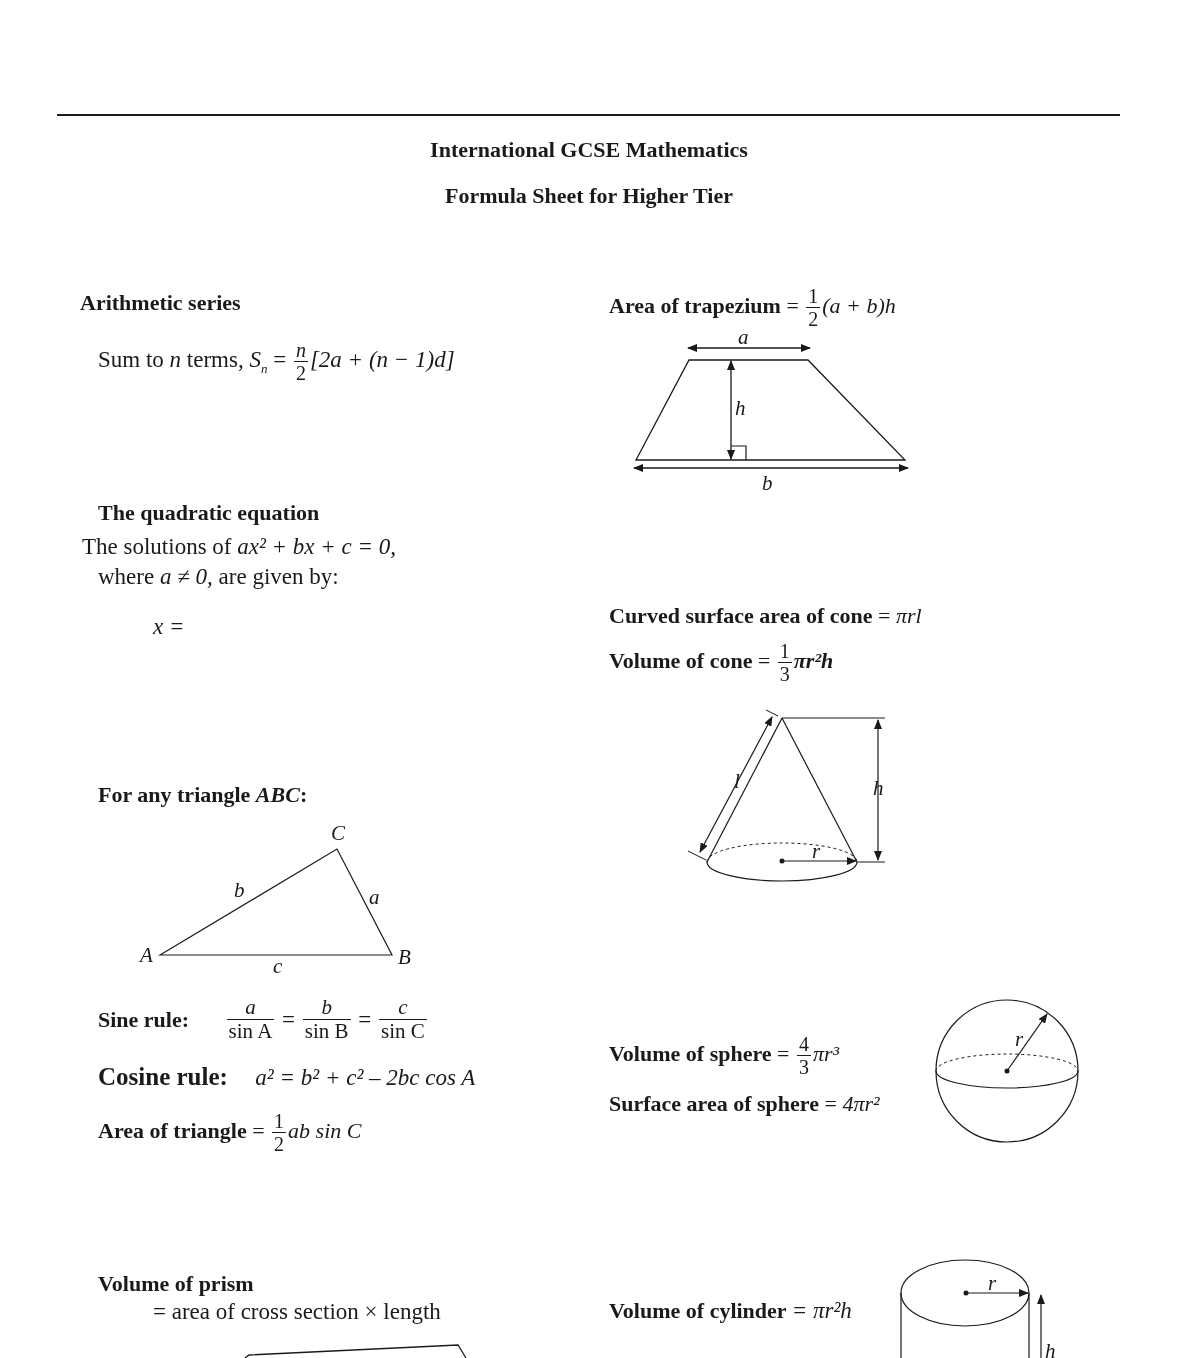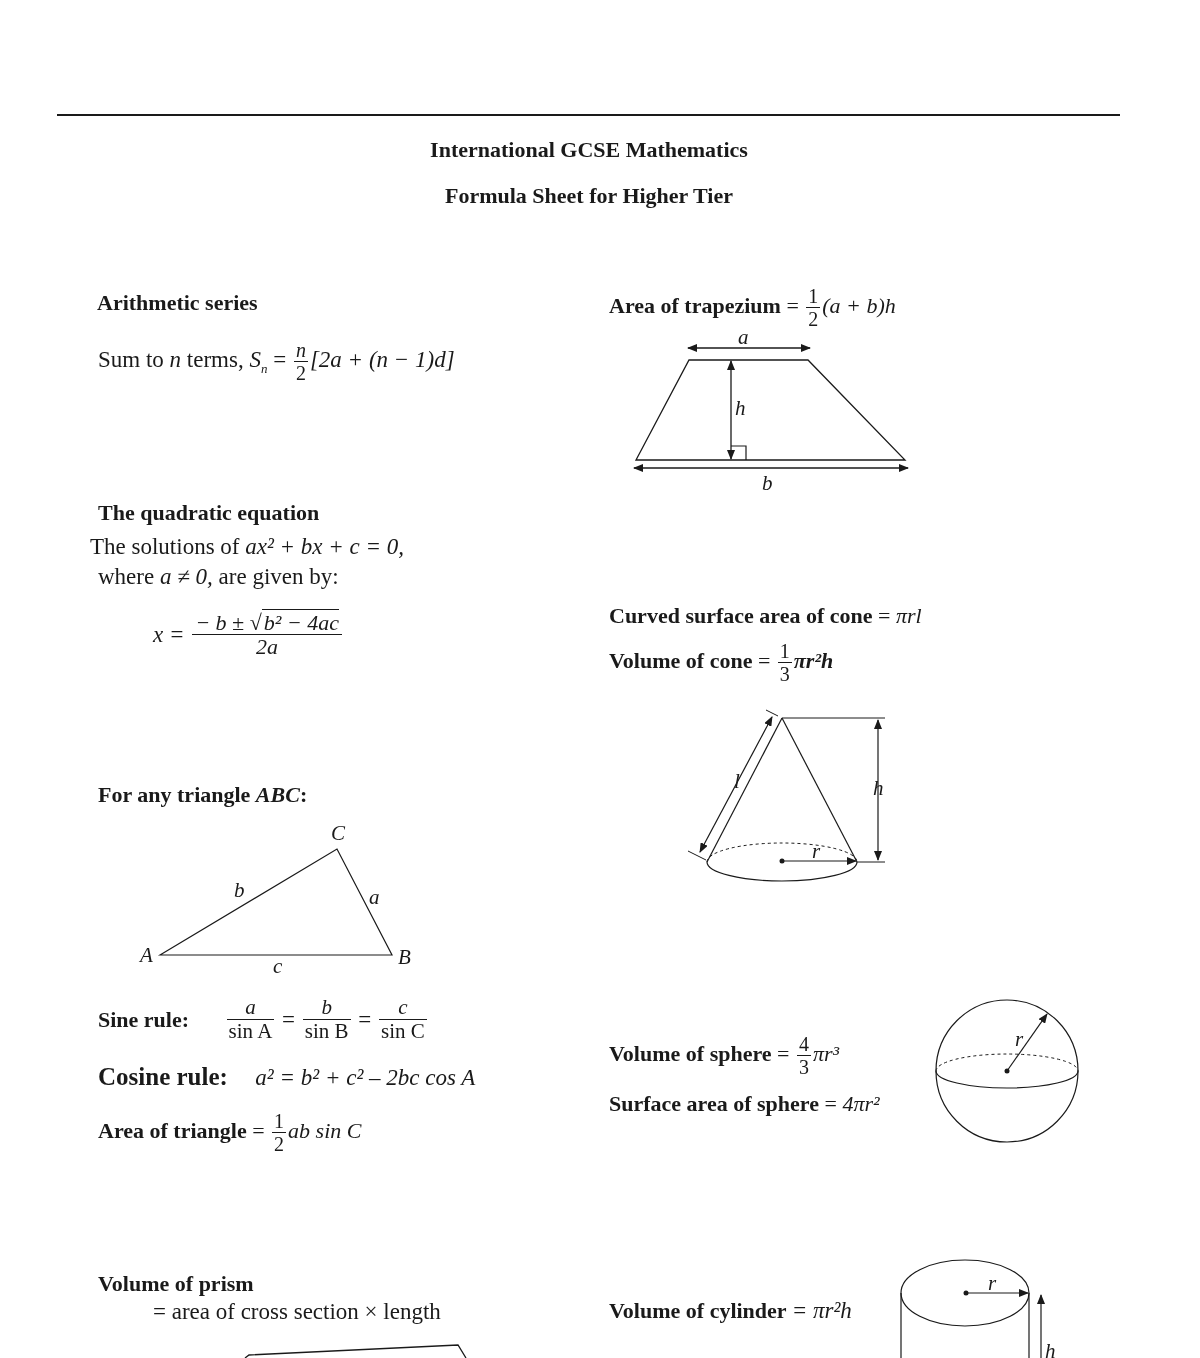--- a/index.html
+++ b/index.html
@@ -23,21 +23,21 @@
   .sqrt { border-top:1px solid #1a1a1a; padding-left:2px; }
 </style>
 </head>
 <body>
 
 <div class="rule"></div>
 
 <div class="abs title" style="top:137px;">International GCSE Mathematics</div>
 <div class="abs title" style="top:183px;">Formula Sheet for Higher Tier</div>
 
-<div class="abs head" style="left:97px; top:290px;">Arithmetic series</div>
+<div class="abs head" style="left:80px; top:290px;">Arithmetic series</div>
 <div class="abs txt" style="left:98px; top:340px;">
   <span>Sum to</span>
   <span class="it">n</span>
   <span>terms,</span>
   <span class="it">S</span><sub class="it">n</sub>
   <span>=</span>
   <span class="frac small-frac"><span class="num it">n</span><span class="den">2</span></span><span class="it">[2a + (n − 1)d]</span>
 </div>
 
 <div class="abs head" style="left:609px; top:286px;">
@@ -110,35 +110,31 @@
     <text x="988" y="1290">r</text>
     <text x="1045" y="1358">h</text>
   </g>
 
   <g>
     <polyline points="245,1358 249,1355 458,1345 466,1358" fill="none" stroke="#1a1a1a" stroke-width="1.3"></polyline>
   </g>
 </svg>
 
 <div class="abs head" style="left:98px; top:500px;">The quadratic equation</div>
-<div class="abs txt" style="left:90px; top:534px;">
+<div class="abs txt" style="left:82px; top:534px;">
   <span>The solutions of</span>
   <span class="it">ax² + bx + c = 0,</span>
 </div>
 <div class="abs txt" style="left:98px; top:564px;">
   <span>where</span>
   <span class="it">a ≠ 0,</span>
   <span>are given by:</span>
 </div>
 <div class="abs txt" style="left:153px; top:612px;">
   <span class="it" style="vertical-align:middle;">x =</span>
-  <span class="frac" style="font-size:22px;">
-    <span class="num" style="padding:0 3px;"><span class="it">− b ±</span> √<span class="sqrt it">b² − 4ac</span></span>
-    <span class="den it">2a</span>
-  </span>
 </div>
 
 <div class="abs head" style="left:609px; top:603px;">
   <span>Curved surface area of cone</span>
   <span style="font-weight:normal;">=</span>
   <span class="it" style="font-weight:normal;">πrl</span>
 </div>
 <div class="abs head" style="left:609px; top:641px;">
   <span>Volume of cone</span>
   <span style="font-weight:normal;">=</span>

